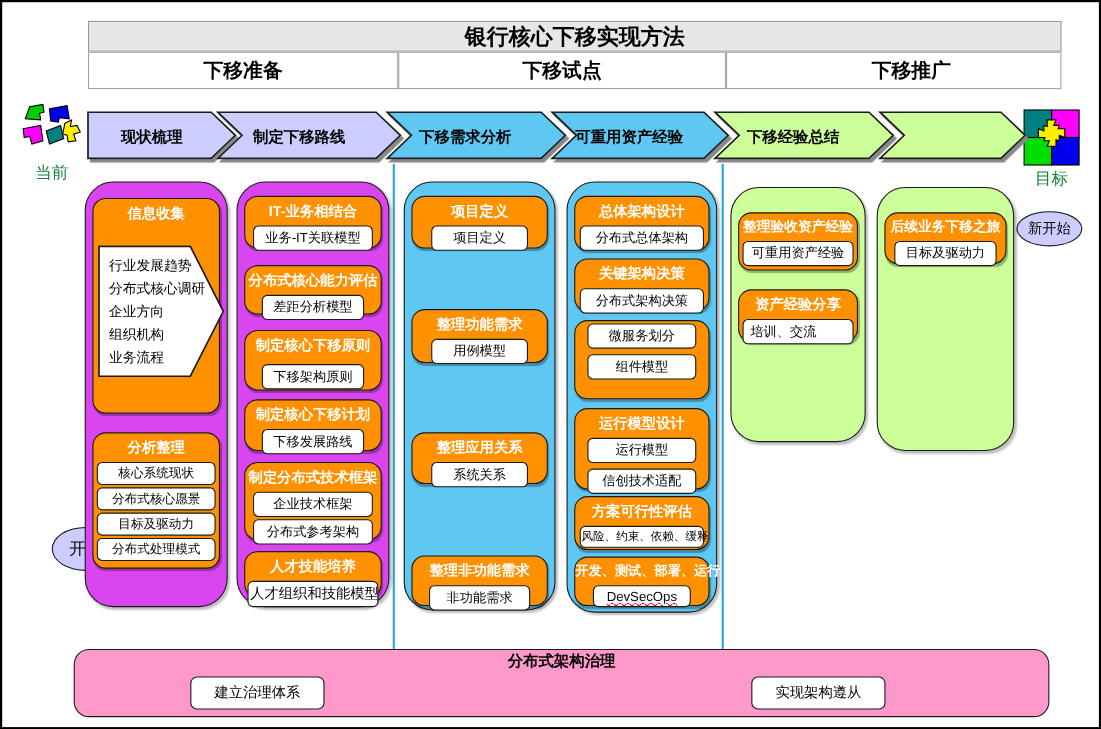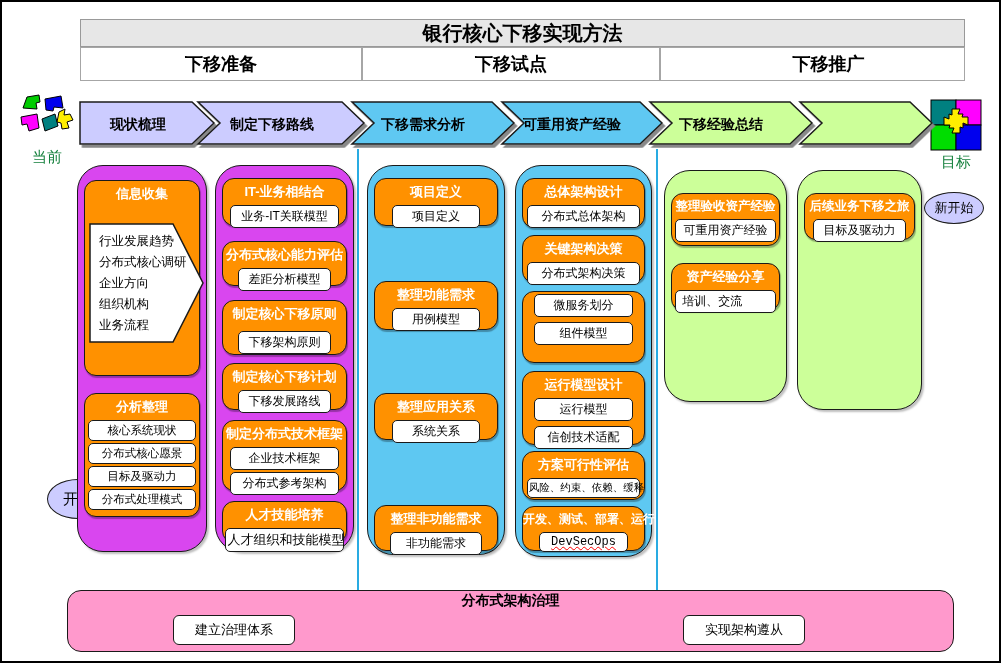--- a/index.html
+++ b/index.html
@@ -23,21 +23,21 @@
 
   
   .marker-label{position:absolute;font-size:15px;color:#15803d;text-align:center;}
   .ellipse{position:absolute;background:#ccccff;border:1.5px solid #1a1a1a;border-radius:50%;
     display:flex;align-items:center;justify-content:center;font-size:14px;color:#000;}
 
   
   .col{position:absolute;border:1.5px solid #1a1a1a;border-radius:26px;box-sizing:border-box;
     box-shadow:2px 2px 2px rgba(0,0,0,0.25);}
   .col.purple{background:#d946ef;}
-  .col.blue{background:#5ec8f2;font-family:Liberation Mono, monospace;}
+  .col.blue{background:#5ec8f2;}
   .col.green{background:#ccff99;}
 
   .obox{position:absolute;left:6px;right:6px;background:#ff9100;border:1.5px solid #1a1a1a;
     border-radius:12px;box-sizing:border-box;box-shadow:1px 2px 1px rgba(0,0,0,0.3);overflow:visible;}
   .obox-title{font-weight:bold;font-size:13px;color:#fff;text-align:center;padding:4px 0 2px;
     white-space:nowrap;}
   .obox-title.small{font-size:12px;}
   .white-item{background:#fff;border:1px solid #1a1a1a;border-radius:5px;margin:2px auto;
     width:88%;font-size:12px;color:#000;text-align:center;padding:2px 1px;white-space:nowrap;
     box-sizing:border-box;}

